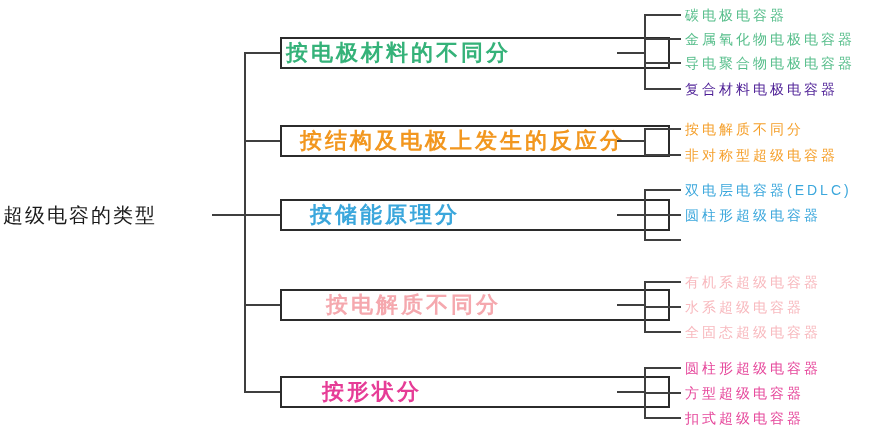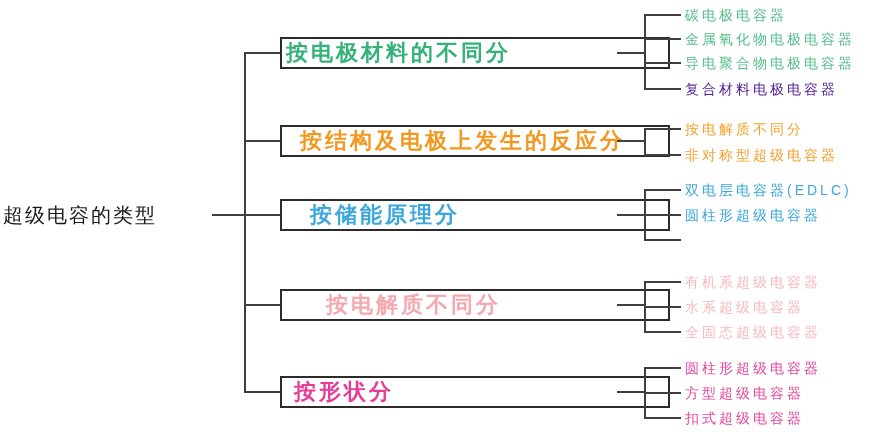--- a/index.html
+++ b/index.html
@@ -106,21 +106,21 @@
     <div class="line" style="left: 617px; top: 304px; width: 27px; height: 2px; background: rgb(63, 63, 63);"></div>
     <div class="line" style="left: 644px; top: 281px; width: 2px; height: 52px; background: rgb(63, 63, 63);"></div>
     <div class="line" style="left: 646px; top: 281px; width: 35px; height: 2px; background: rgb(63, 63, 63);"></div>
     <div class="leaf" style="top: 271px; color: rgb(248, 185, 190);">有机系超级电容器</div>
     <div class="line" style="left: 646px; top: 306px; width: 35px; height: 2px; background: rgb(63, 63, 63);"></div>
     <div class="leaf" style="top: 296px; color: rgb(248, 185, 190);">水系超级电容器</div>
     <div class="line" style="left: 646px; top: 331px; width: 35px; height: 2px; background: rgb(63, 63, 63);"></div>
     <div class="leaf" style="top: 321px; color: rgb(248, 185, 190);">全固态超级电容器</div>
     <div class="line" style="left: 246px; top: 391px; width: 34px; height: 2px; background: rgb(63, 63, 63);"></div>
     <div class="box" style="top: 376px; border-color: rgb(43, 43, 43);">
-      <span class="box-label" style="color: rgb(230, 60, 150); padding-left: 12px;">按形状分</span>
+      <span class="box-label" style="color: rgb(230, 60, 150); padding-left: 40px;">按形状分</span>
     </div>
     <div class="line" style="left: 617px; top: 391px; width: 27px; height: 2px; background: rgb(63, 63, 63);"></div>
     <div class="line" style="left: 644px; top: 367px; width: 2px; height: 52px; background: rgb(63, 63, 63);"></div>
     <div class="line" style="left: 646px; top: 367px; width: 35px; height: 2px; background: rgb(63, 63, 63);"></div>
     <div class="leaf" style="top: 357px; color: rgb(230, 71, 155);">圆柱形超级电容器</div>
     <div class="line" style="left: 646px; top: 392px; width: 35px; height: 2px; background: rgb(63, 63, 63);"></div>
     <div class="leaf" style="top: 382px; color: rgb(230, 71, 155);">方型超级电容器</div>
     <div class="line" style="left: 646px; top: 417px; width: 35px; height: 2px; background: rgb(63, 63, 63);"></div>
     <div class="leaf" style="top: 407px; color: rgb(230, 71, 155);">扣式超级电容器</div>
   </div>

